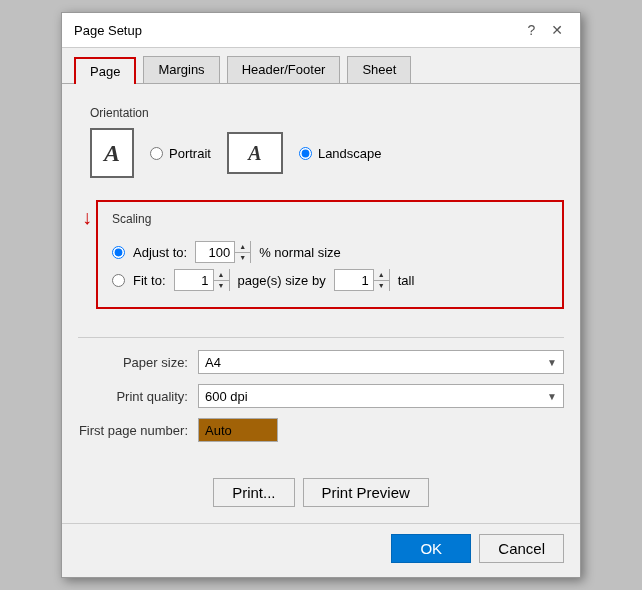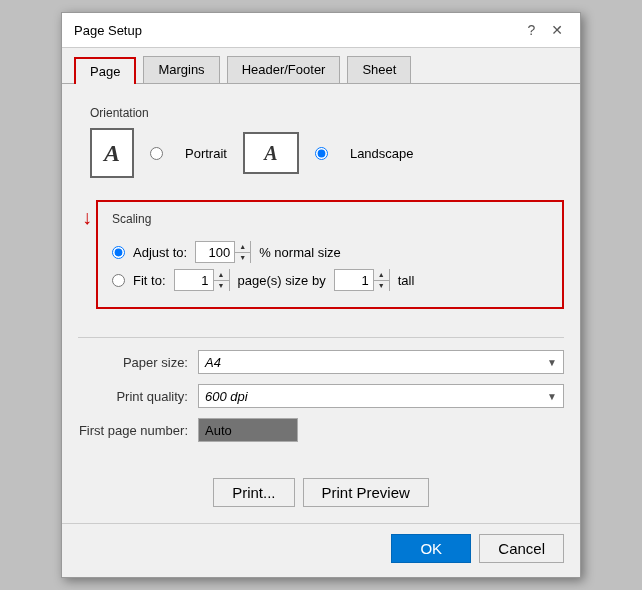--- a/index.html
+++ b/index.html
@@ -116,21 +116,21 @@
       font-family: serif;
     }
     .orient-icon.landscape {
       width: 56px;
       height: 42px;
     }
 
     .radio-group {
       display: flex;
       align-items: center;
-      gap: 22px;
+      gap: 6px;
     }
     .radio-group input[type="radio"] {
       margin: 0;
       cursor: pointer;
     }
     .radio-group label {
       cursor: pointer;
     }
 
     .scaling-section {
@@ -206,38 +206,37 @@
     .dropdown {
       flex: 1;
       display: flex;
       align-items: center;
       border: 1px solid #aaa;
       background: white;
       height: 24px;
       padding: 0 6px;
       cursor: pointer;
       justify-content: space-between;
-      font-style: italic;
     }
     .dropdown-text {
       font-size: 13px;
       color: #000;
     }
     .dropdown-arrow {
       font-size: 10px;
       color: #555;
     }
 
     .text-input {
       border: 1px solid #aaa;
-      background: #737373;
+      background: #a16207;
       height: 24px;
       padding: 0 6px;
       font-size: 13px;
-      width: 100px;
+      width: 80px;
       outline: none;
     }
 
     .footer-buttons {
       display: flex;
       justify-content: center;
       gap: 8px;
       padding: 12px 16px 16px 16px;
       background: #f0f0f0;
     }

